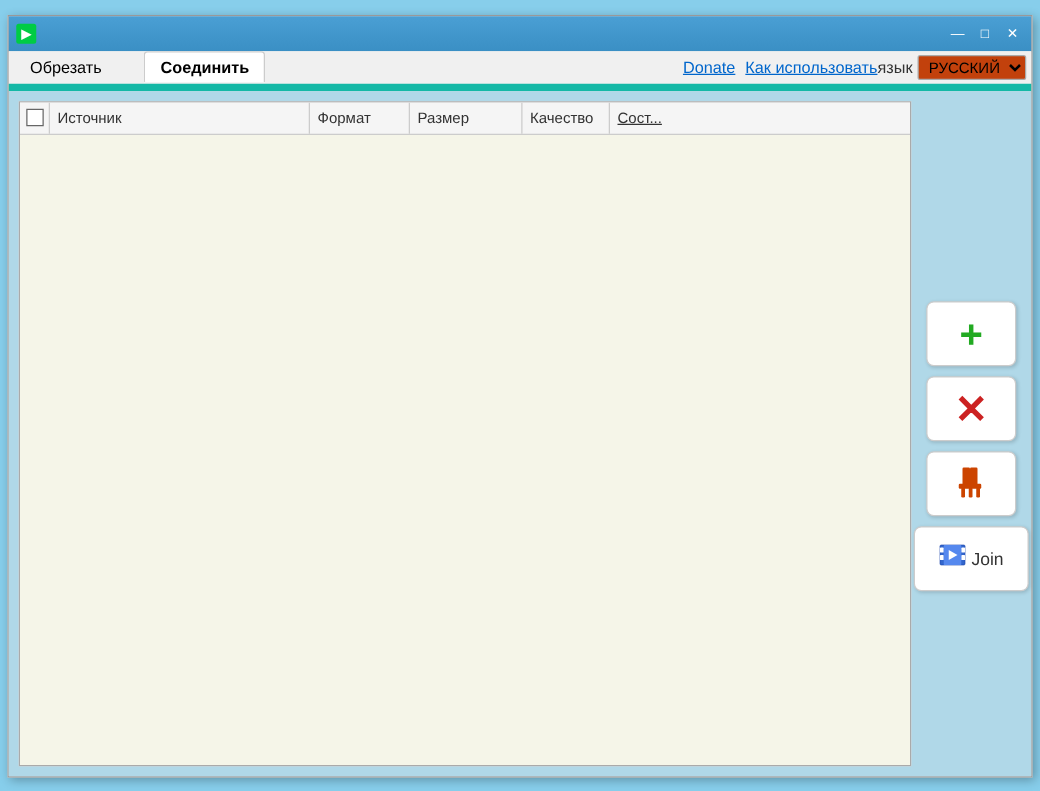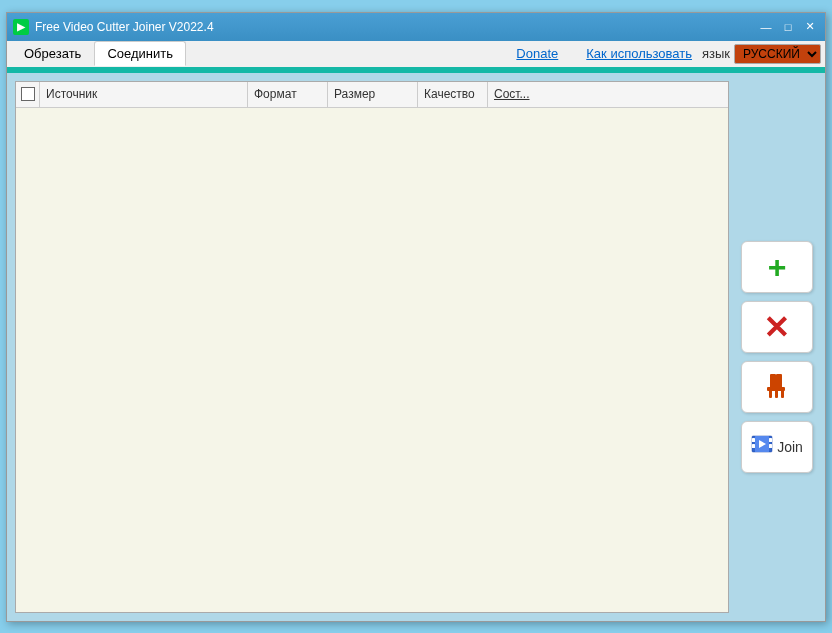--- a/index.html
+++ b/index.html
@@ -96,32 +96,32 @@
       font-size: 13px;
       border: 1px solid transparent;
       background: transparent;
       border-radius: 3px 3px 0 0;
     }
 
     .tab.active {
       background: white;
       border-color: #ccc;
       border-bottom-color: white;
-      font-weight: normal;
+      font-weight: bold;
+      margin-left: 21px;
     }
 
     .tab-separator {
       flex: 1;
     }
 
     .toolbar-links {
       display: flex;
       align-items: flex-end;
-      gap: 28px;
-      margin-right: 10px;
+      gap: 8px;
     }
 
     .toolbar-link {
       color: #0066cc;
       text-decoration: underline;
       cursor: pointer;
       font-size: 13px;
     }
 
     .lang-label {
@@ -232,21 +232,21 @@
     }
 
     .remove-icon {
       color: #cc2222;
       font-size: 32px;
       font-weight: bold;
       line-height: 1;
     }
 
     .join-btn {
-      width: 72px;
+      width: 92px;
       height: 52px;
       background: white;
       border: 1px solid #ccc;
       border-radius: 6px;
       cursor: pointer;
       display: flex;
       align-items: center;
       justify-content: center;
       gap: 4px;
       box-shadow: 1px 1px 3px rgba(0,0,0,0.15);
@@ -266,21 +266,20 @@
 </head>
 <body>
 
 <div class="window">
 
   <div class="title-bar">
     <div class="title-bar-left">
       <div class="title-icon">
         <span>▶</span>
       </div>
-      <span class="title-text">Free Video Cutter Joiner V2022.4</span>
     </div>
     <div class="title-controls">
       <button class="title-btn">—</button>
       <button class="title-btn">□</button>
       <button class="title-btn close">✕</button>
     </div>
   </div>
 
   <div class="toolbar">
     <div class="tab">Обрезать</div>

